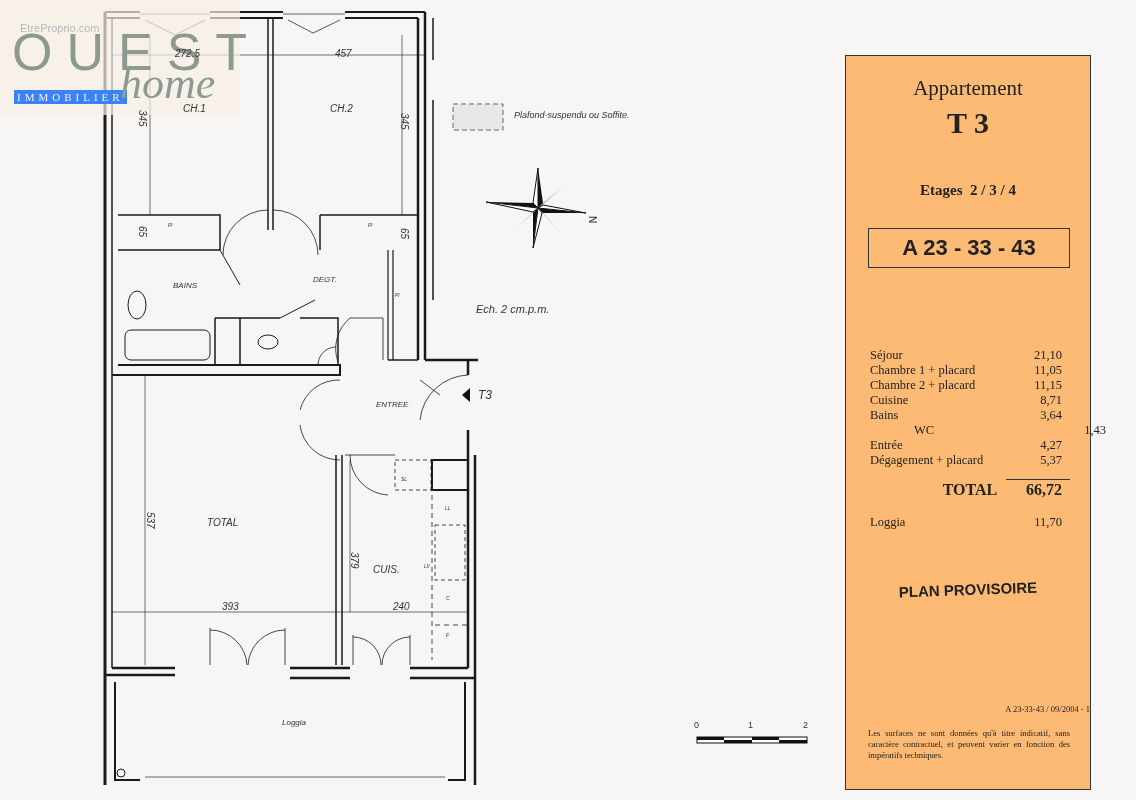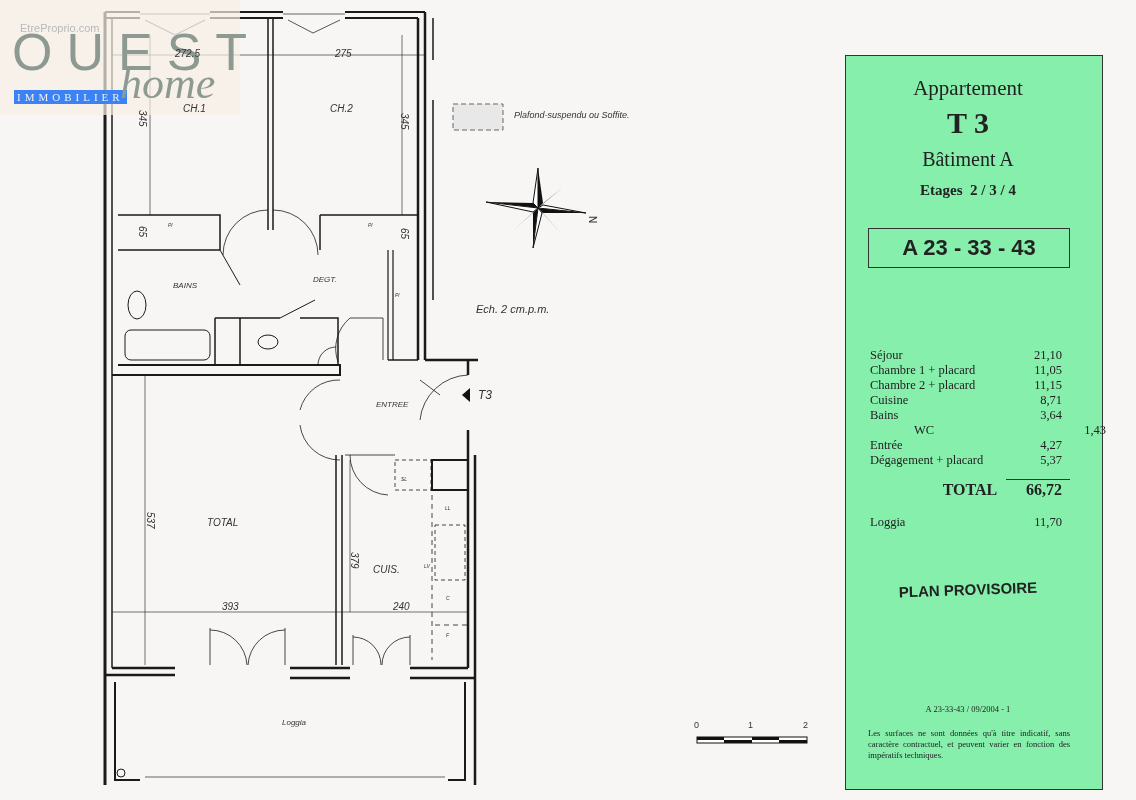--- a/index.html
+++ b/index.html
@@ -8,31 +8,31 @@
   .lbl{position:absolute;font-style:italic;font-size:10px;color:#333;font-family:"Liberation Sans",sans-serif;}
   .dim{position:absolute;font-style:italic;font-size:10px;color:#333;}
   .vert{transform:rotate(90deg);transform-origin:left top;}
   
   .wm{position:absolute;left:0;top:0;width:240px;height:115px;background:rgba(247,240,228,0.7);}
   .wm-ouest{position:absolute;left:12px;top:26px;font-family:"Liberation Sans",sans-serif;font-size:52px;letter-spacing:14px;color:#8c9a92;font-weight:300;line-height:52px;}
   .wm-immo{position:absolute;left:14px;top:90px;background:#3b82f6;color:#f2f0ea;font-family:"Liberation Serif",serif;font-size:11px;letter-spacing:4px;padding:1px 3px;}
   .wm-home{position:absolute;left:120px;top:62px;font-family:"Liberation Serif",serif;font-style:italic;font-size:44px;color:#8c9a92;line-height:44px;}
   .wm-site{position:absolute;left:20px;top:22px;font-size:11px;color:#b9b9b9;}
   
-  .panel{position:absolute;left:845px;top:55px;width:244px;height:733px;border:1.5px solid #333;background:#86efac;padding-left:12px;}
+  .panel{position:absolute;left:845px;top:55px;width:244px;height:733px;border:1.5px solid #333;background:#fdba74;}
   .serif{font-family:"Liberation Serif",serif;}
   .p-title{position:absolute;left:0;width:244px;text-align:center;}
   .refbox{position:absolute;left:22px;top:172px;width:200px;height:38px;border:1.5px solid #333;text-align:center;font-weight:bold;font-size:22px;line-height:38px;}
   .area-row{position:absolute;left:24px;width:200px;font-size:12.5px;line-height:15px;font-family:"Liberation Serif",serif;}
   .area-row .v{position:absolute;right:8px;top:0;}
   .total{position:absolute;left:24px;top:425px;width:200px;font-family:"Liberation Serif",serif;font-weight:bold;font-size:16px;text-align:center;}
   .total .v{position:absolute;right:8px;top:0;}
   .total-line{position:absolute;left:160px;top:423px;width:64px;border-top:1.5px solid #333;}
   .plan-prov{position:absolute;left:0;width:244px;text-align:center;top:525px;font-weight:bold;font-size:15px;transform:rotate(-2deg);}
-  .ref-date{position:absolute;left:0;width:244px;text-align:center;top:648px;font-size:8.5px;font-family:"Liberation Serif",serif;}
+  .ref-date{position:absolute;left:0;width:244px;text-align:right;top:648px;font-size:8.5px;font-family:"Liberation Serif",serif;}
   .disclaimer{position:absolute;left:22px;top:672px;width:202px;font-size:8.5px;line-height:11px;text-align:justify;font-family:"Liberation Serif",serif;}
 </style>
 </head>
 <body>
 
 <svg width="1136" height="800" viewBox="0 0 1136 800">
   <g stroke="#1a1a1a" fill="none">
 
     <path d="M105 12 L105 785" stroke-width="3"></path>
     <path d="M112 18 L112 668" stroke-width="1.5"></path>
@@ -157,41 +157,40 @@
 <span class="lbl" style="left:168px;top:222px;font-size:5px;">Pl</span>
 <span class="lbl" style="left:368px;top:222px;font-size:5px;">Pl</span>
 <span class="lbl" style="left:395px;top:292px;font-size:5px;">Pl</span>
 <span class="lbl" style="left:401px;top:476px;font-size:5px;">SL</span>
 <span class="lbl" style="left:445px;top:505px;font-size:5px;">LL</span>
 <span class="lbl" style="left:424px;top:563px;font-size:5px;">LV</span>
 <span class="lbl" style="left:446px;top:595px;font-size:5px;">C</span>
 <span class="lbl" style="left:446px;top:632px;font-size:5px;">F</span>
 
 <span class="dim" style="left:175px;top:48px;">272.5</span>
-<span class="dim" style="left:335px;top:48px;">275</span>
+<span class="dim" style="left:335px;top:48px;">457</span>
 <span class="dim vert" style="left:148px;top:110px;">345</span>
 <span class="dim vert" style="left:410px;top:113px;">345</span>
 <span class="dim vert" style="left:148px;top:226px;">65</span>
 <span class="dim vert" style="left:410px;top:228px;">65</span>
 <span class="dim vert" style="left:156px;top:512px;">537</span>
 <span class="dim" style="left:222px;top:601px;">393</span>
 <span class="dim vert" style="left:360px;top:552px;">379</span>
 <span class="dim" style="left:393px;top:601px;">240</span>
 
 <span class="lbl" style="left:514px;top:110px;font-size:9px;">Plafond-suspendu ou Soffite.</span>
 <span class="lbl" style="left:589px;top:214px;font-size:10px;font-style:normal;transform:rotate(90deg);">N</span>
 <span class="lbl" style="left:476px;top:303px;font-size:11px;">Ech. 2 cm.p.m.</span>
 <span class="dim" style="left:694px;top:720px;font-style:normal;font-size:9px;">0</span>
 <span class="dim" style="left:748px;top:720px;font-style:normal;font-size:9px;">1</span>
 <span class="dim" style="left:803px;top:720px;font-style:normal;font-size:9px;">2</span>
 
 <div class="panel">
   <div class="p-title serif" style="top:20px;font-size:21px;">Appartement</div>
   <div class="p-title serif" style="top:50px;font-size:30px;font-weight:bold;">T 3</div>
-  <div class="p-title serif" style="top:92px;font-size:20px;">Bâtiment A</div>
   <div class="p-title serif" style="top:126px;font-size:15px;font-weight:bold;white-space:pre;">Etages  2 / 3 / 4</div>
   <div class="refbox">A 23 - 33 - 43</div>
 
   <div class="area-row" style="top:292px;"><span>Séjour</span><span class="v">21,10</span></div>
   <div class="area-row" style="top:307px;"><span>Chambre 1 + placard</span><span class="v">11,05</span></div>
   <div class="area-row" style="top:322px;"><span>Chambre 2 + placard</span><span class="v">11,15</span></div>
   <div class="area-row" style="top:337px;"><span>Cuisine</span><span class="v">8,71</span></div>
   <div class="area-row" style="top:352px;"><span>Bains</span><span class="v">3,64</span></div>
   <div class="area-row" style="top:367px;margin-left:44px;"><span>WC</span><span class="v">1,43</span></div>
   <div class="area-row" style="top:382px;"><span>Entrée</span><span class="v">4,27</span></div>

